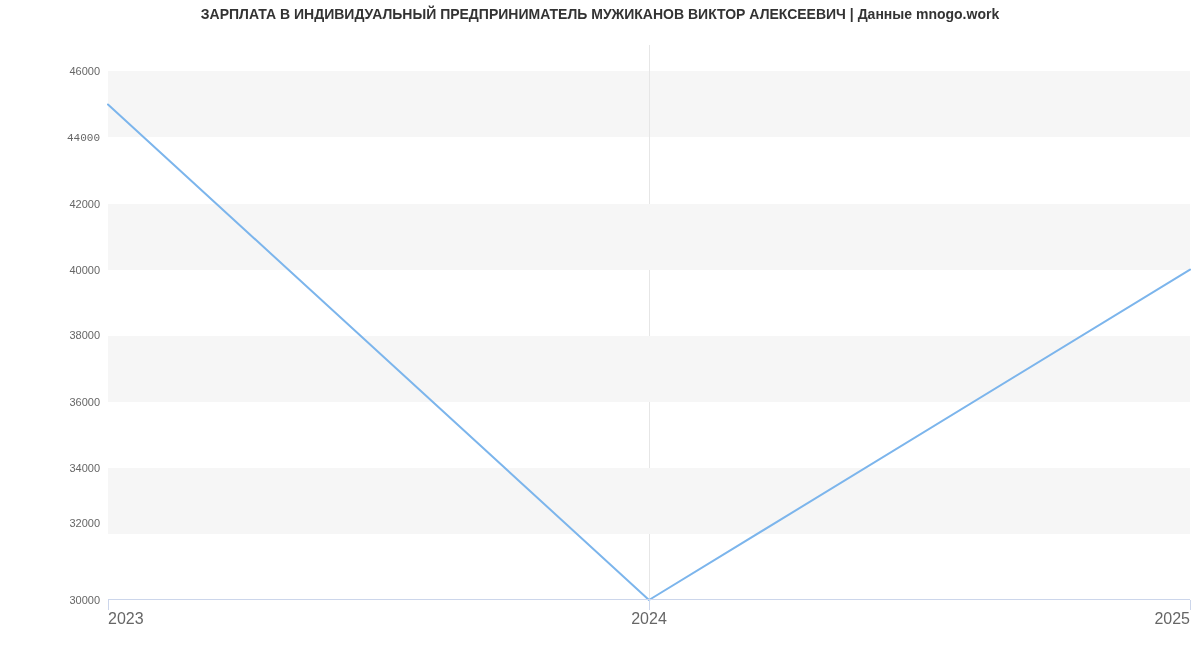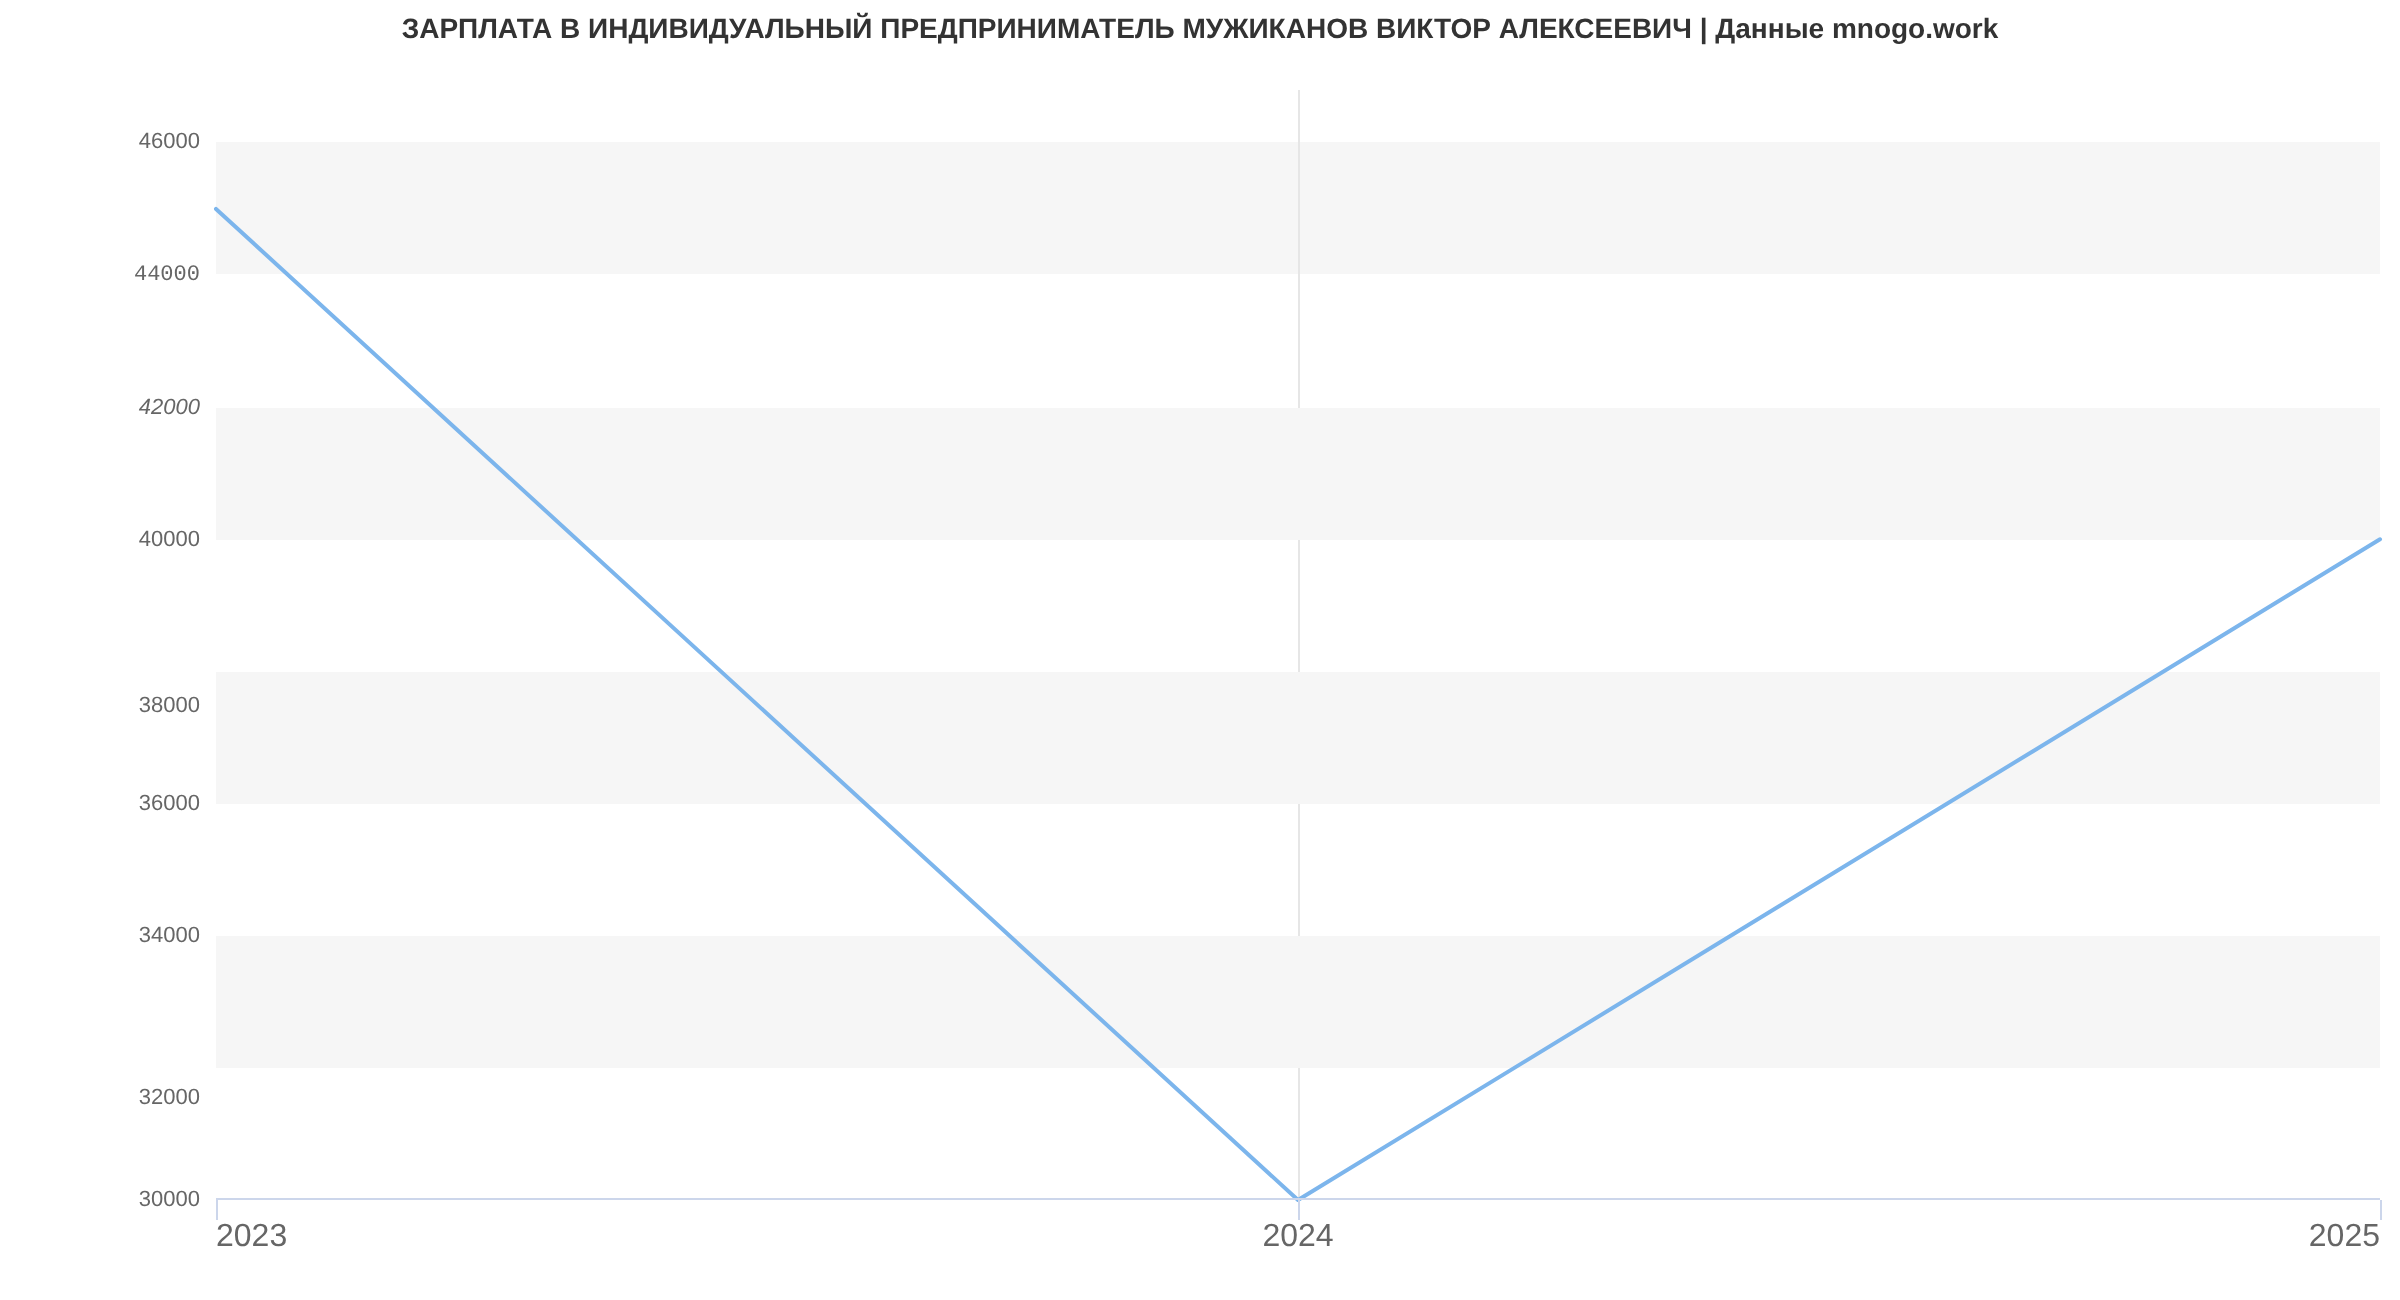--- a/index.html
+++ b/index.html
@@ -107,26 +107,26 @@
       <div class="band" style="top: 26.4286px; height: 66.0714px;"></div>
       <div class="x-grid" style="left: 541px;"></div>
       <div class="band" style="top: 158.571px; height: 66.0714px;"></div>
       <div class="band" style="top: 290.714px; height: 66.0714px;"></div>
       <div class="band" style="top: 422.857px; height: 66.0714px;"></div>
     <svg class="line-layer" id="line-layer" viewBox="0 0 1082 555" preserveAspectRatio="none">
         <polyline points="0,59.464285714285666 541,555 1082,224.64285714285717" stroke="#7cb5ec"></polyline>
       </svg>
     <div class="axis-line x-axis"></div>
   <div class="y-label" style="top: 555px;">30000</div>
-      <div class="y-label" style="top: 504px;">32000</div>
+      <div class="y-label" style="top: 478px;">32000</div>
       <div class="y-label" style="top: 422.857px;">34000</div>
       <div class="y-label" style="top: 356.786px;">36000</div>
-      <div class="y-label" style="top: 308px;">38000</div>
+      <div class="y-label" style="top: 290px;">38000</div>
       <div class="y-label" style="top: 224.643px;">40000</div>
-      <div class="y-label" style="top: 158.571px; font-style: italic;">42000</div>
+      <div class="y-label" style="top: 158.571px;">42000</div>
       <div class="y-label" style="top: 92.5px; font-family: Liberation Mono, monospace;">44000</div>
       <div class="y-label" style="top: 26.4286px;">46000</div>
       <div class="x-tick" style="left: 0px;"></div>
       <div class="x-label" style="left: 0px; transform: translateX(0px);">2023</div>
       <div class="x-tick" style="left: 541px;"></div>
       <div class="x-label" style="left: 541px;">2024</div>
       <div class="x-tick" style="left: 1082px;"></div>
       <div class="x-label" style="left: 1082px; transform: translateX(-100%);">2025</div>
     </div>
 </div>

